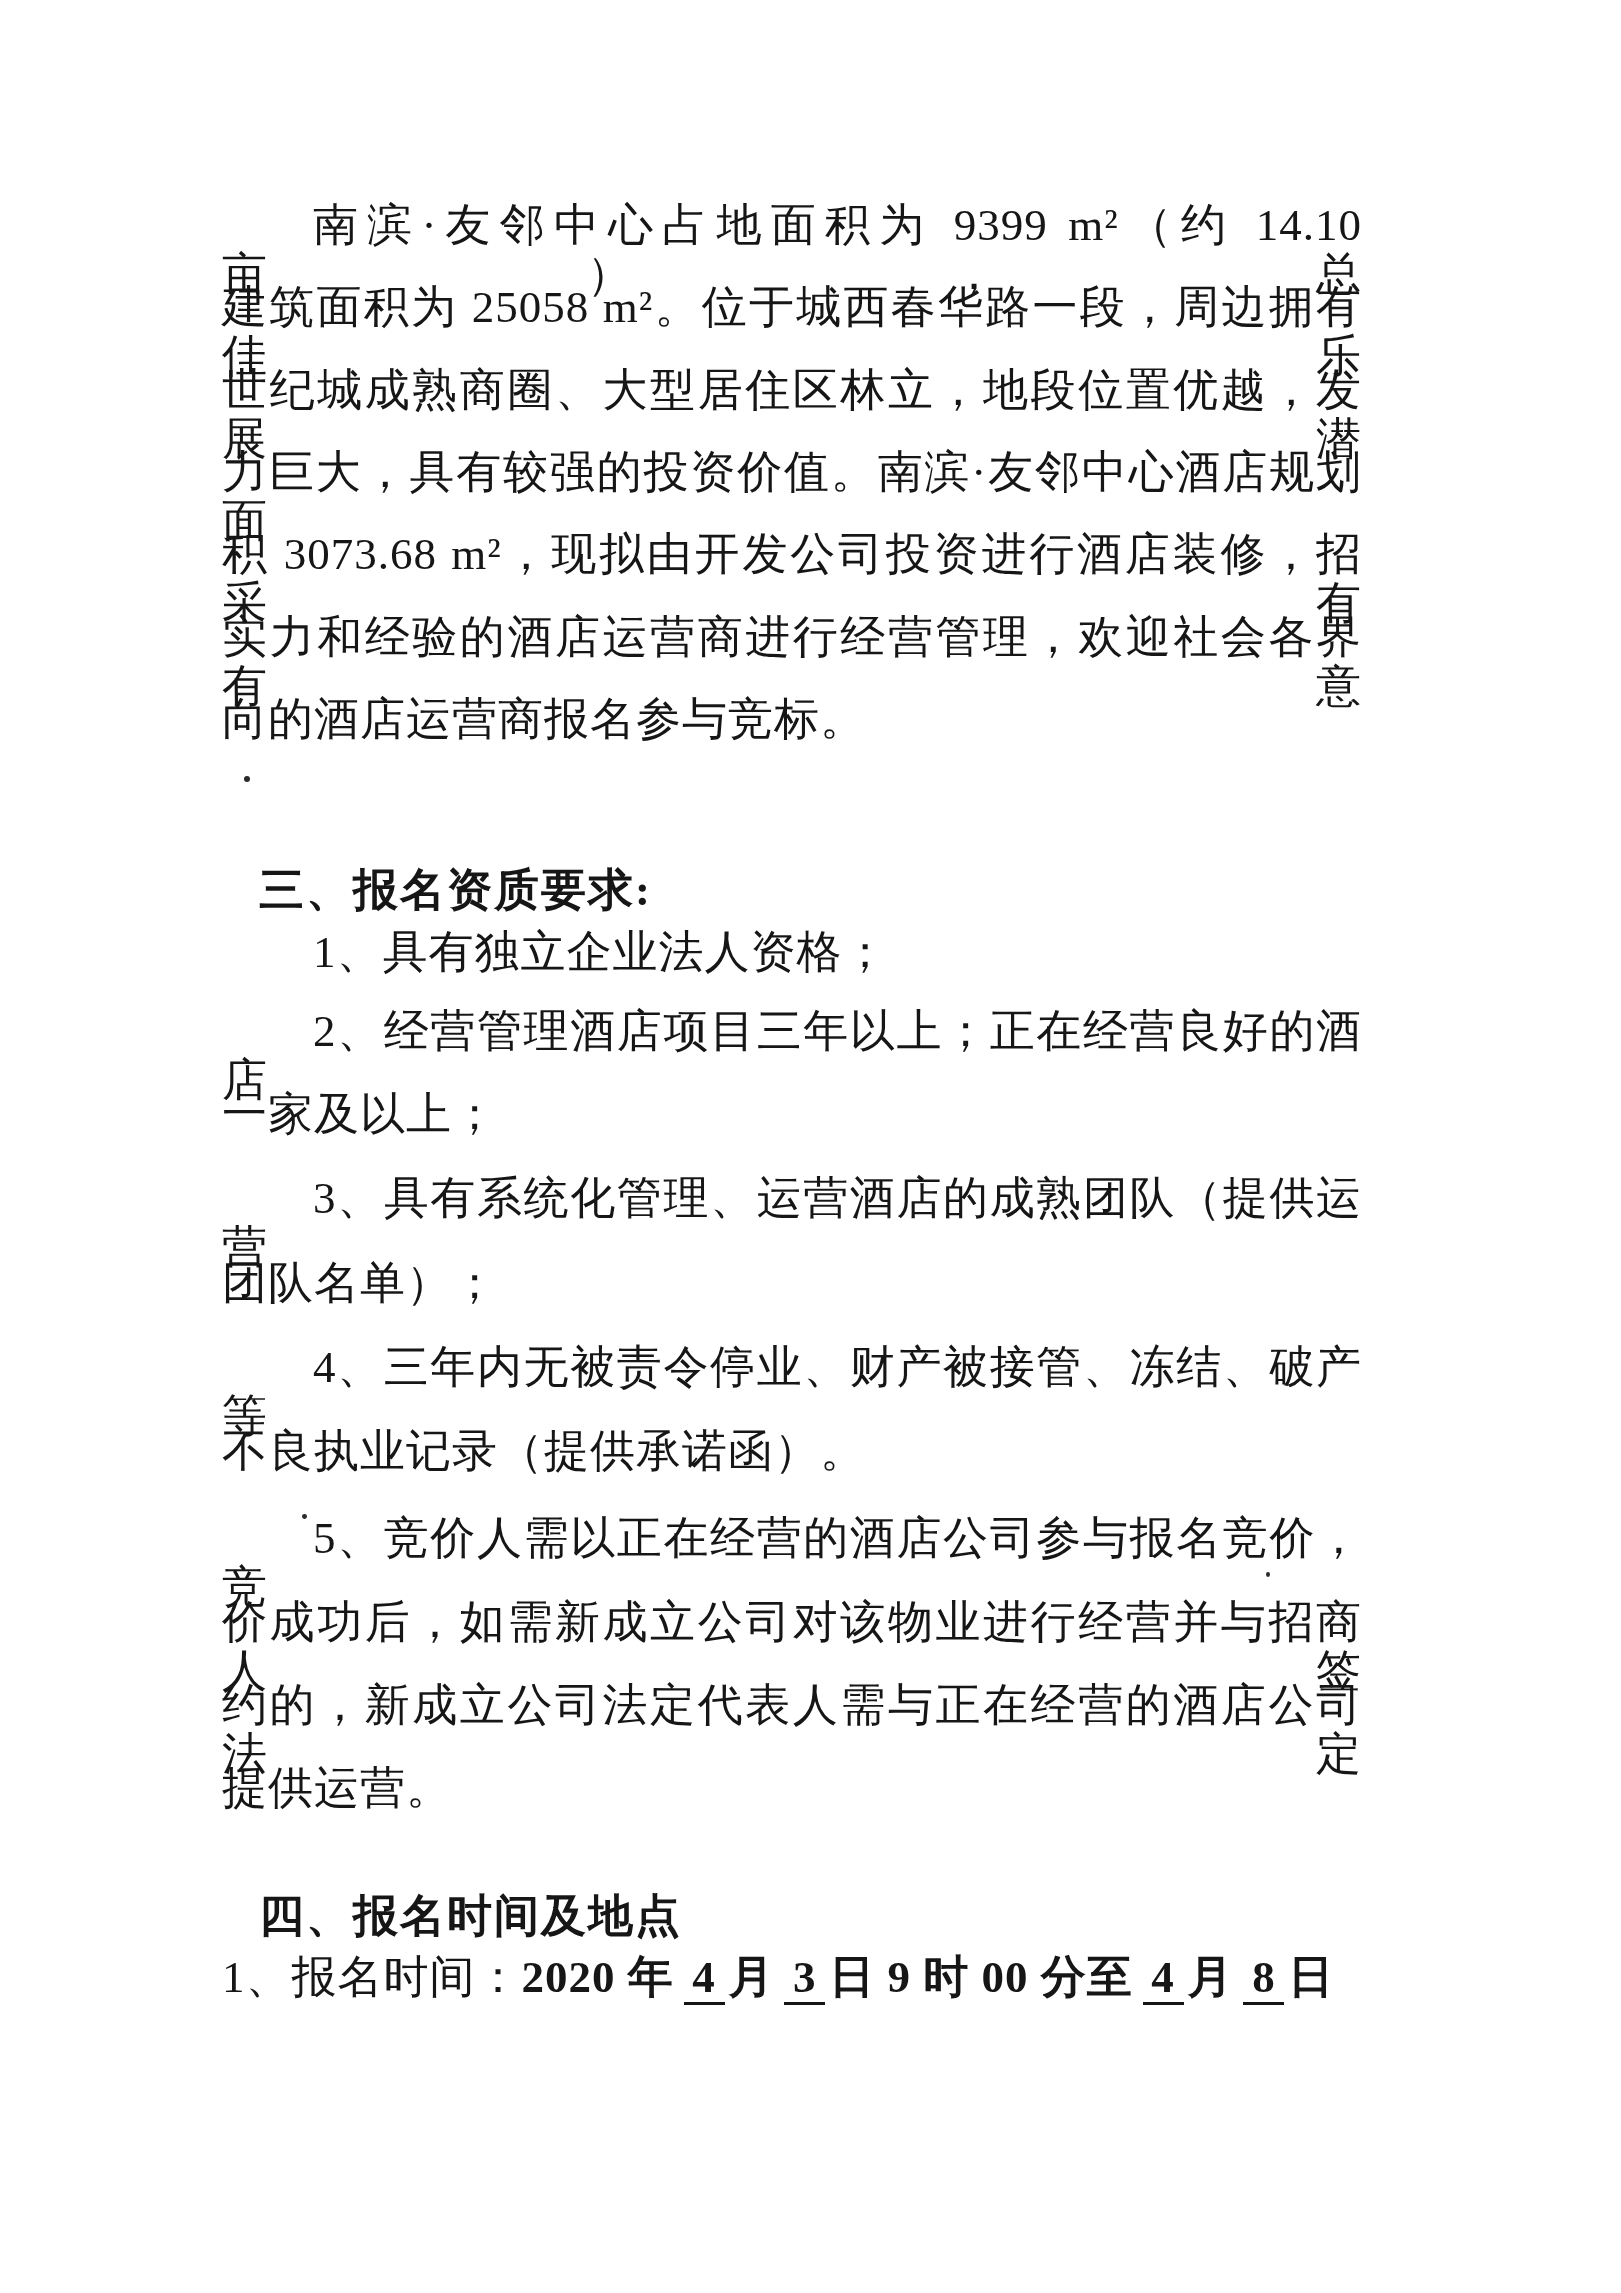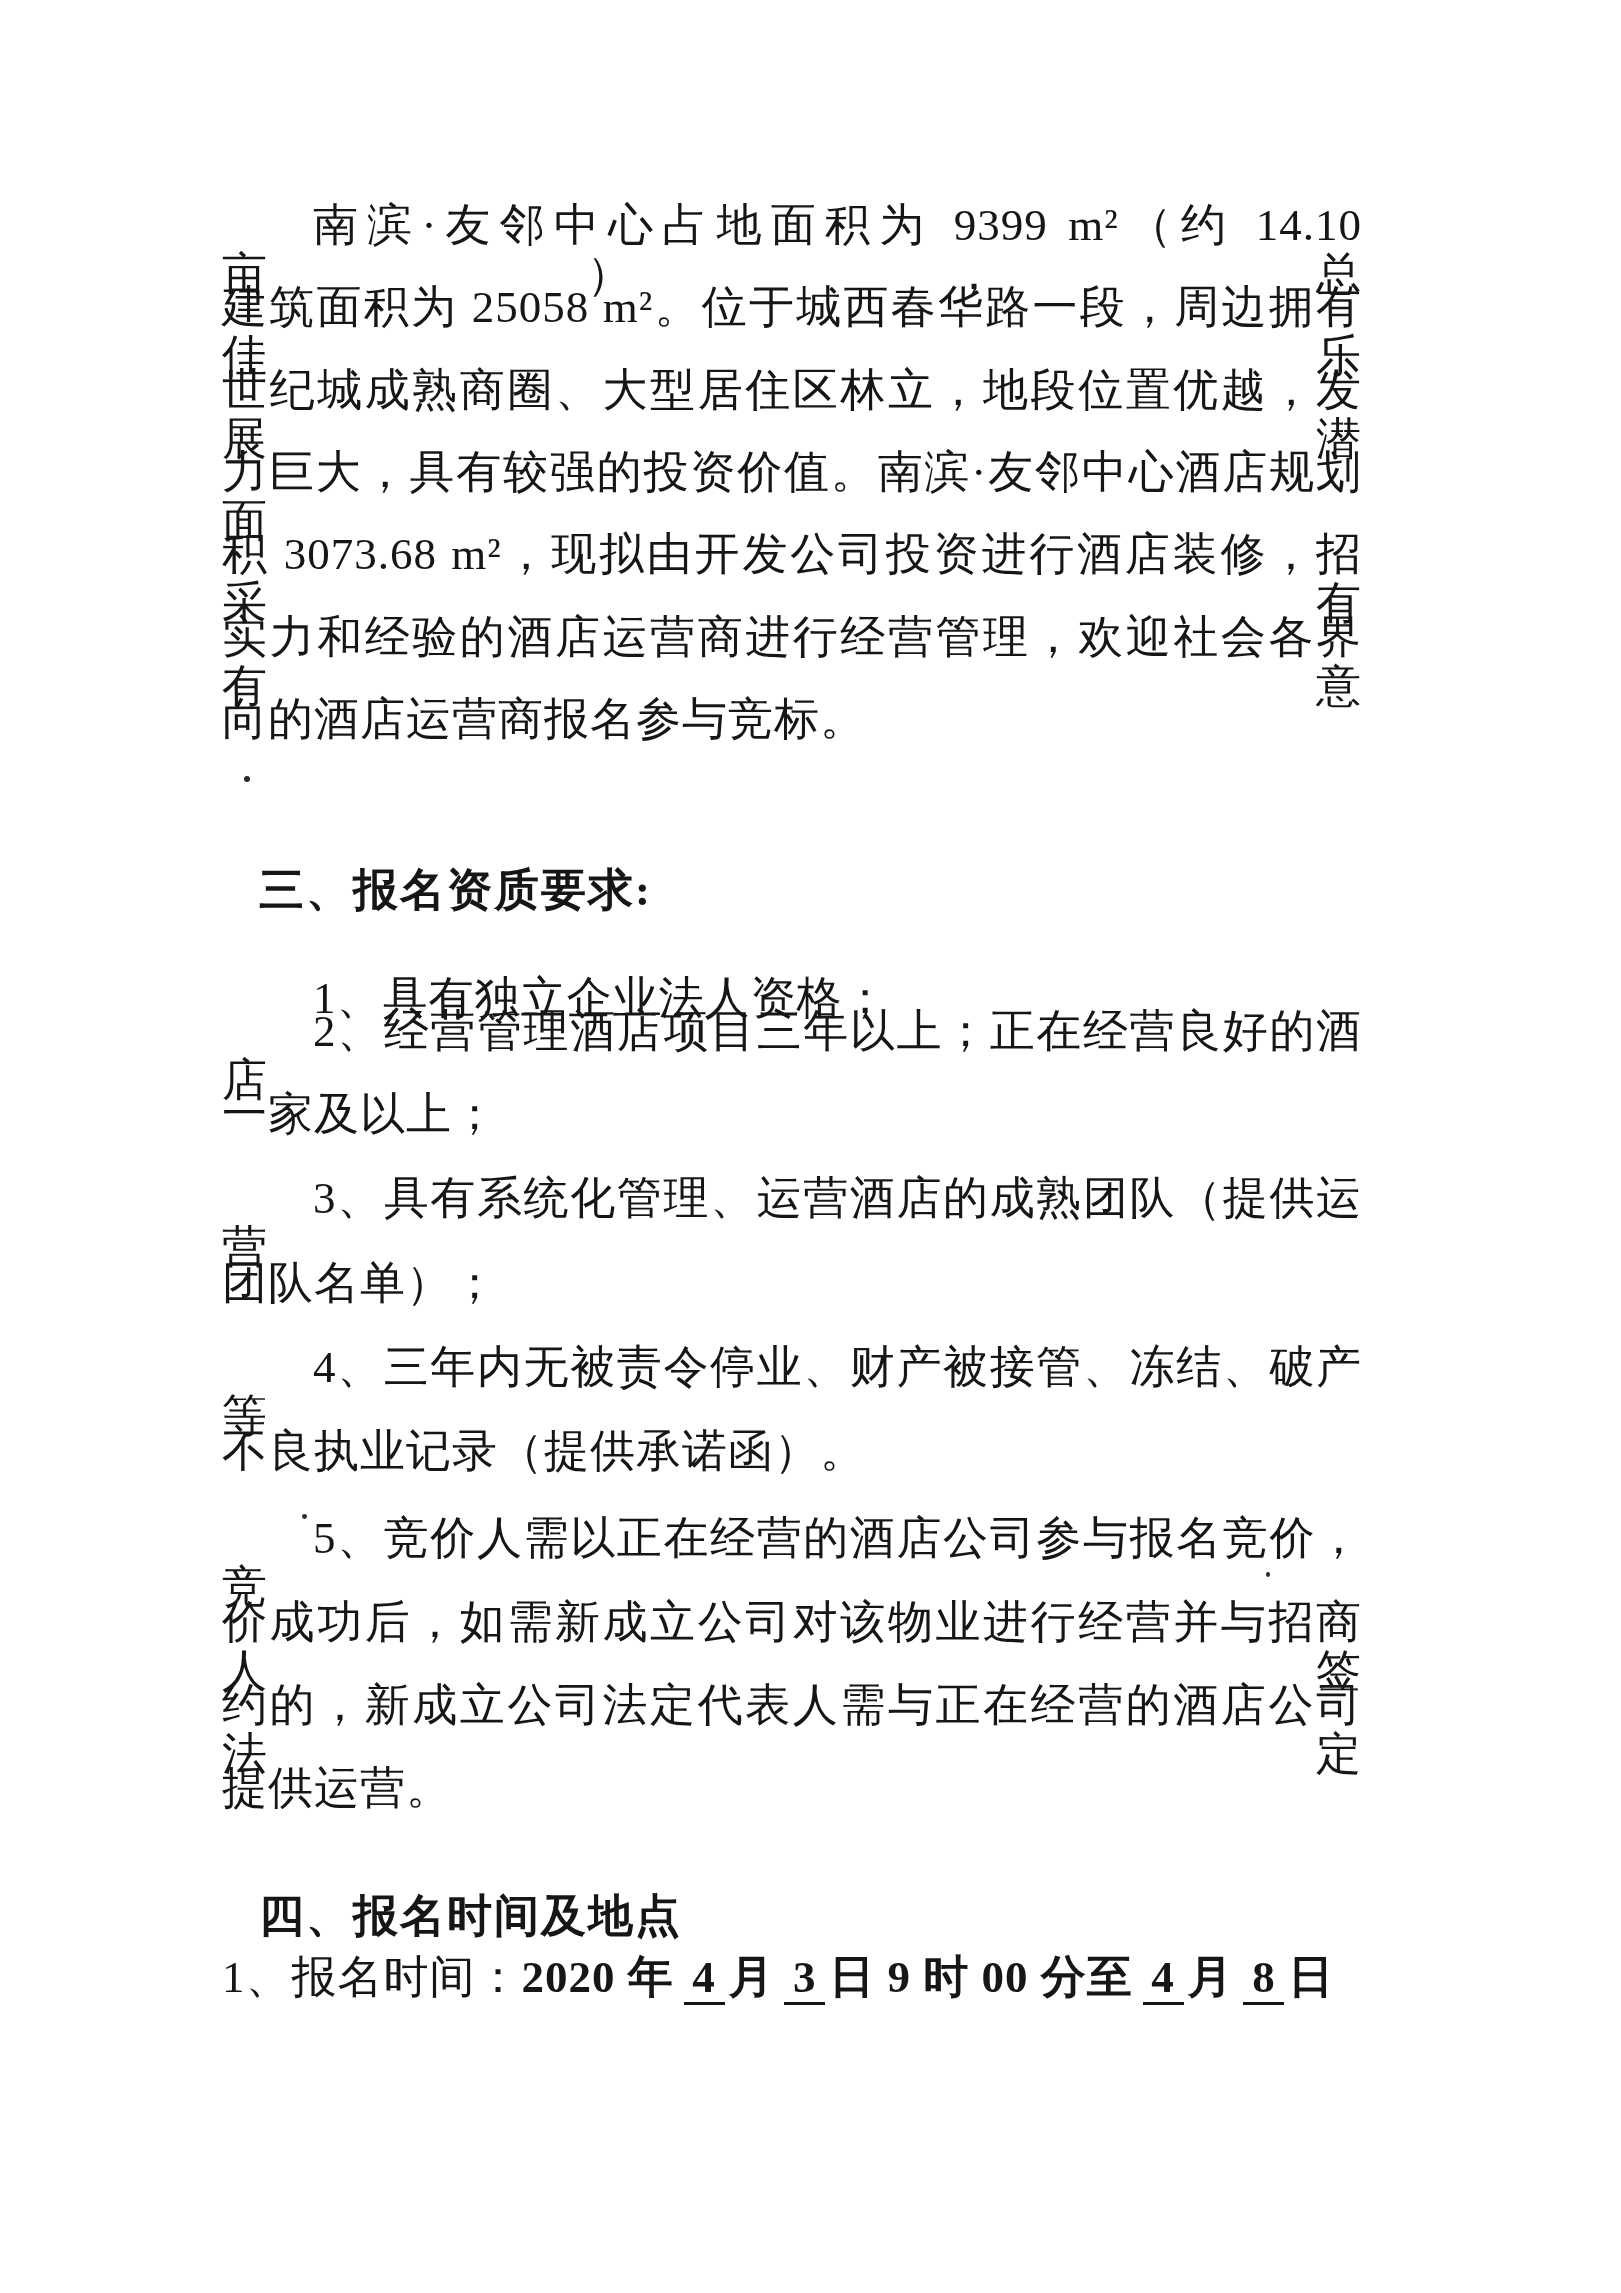--- a/index.html
+++ b/index.html
@@ -63,21 +63,21 @@
   <div class="line just" style="top:530px">积 3073.68 m²，现拟由开发公司投资进行酒店装修，招采有</div>
   <div class="line" style="top:695px">向的酒店运营商报名参与竞标。</div>
   <div class="line just" style="top:613px">实力和经验的酒店运营商进行经营管理，欢迎社会各界有意</div>
 
   <div class="speck" style="left:244px; top:776px; width:5.9px; height:5.9px;"></div>
   <div class="speck" style="left:302px; top:1514px; width:4.9px; height:4.9px;"></div>
   <div class="speck" style="left:1266px; top:1572px; width:3.9px; height:4.9px;"></div>
 
   <div class="heading" style="top:839px">三、报名资质要求:</div>
 
-  <div class="line indent" style="top:974px">1、具有独立企业法人资格；</div>
+  <div class="line indent" style="top:928px">1、具有独立企业法人资格；</div>
 
   <div class="line just indent" style="top:1007px">2、经营管理酒店项目三年以上；正在经营良好的酒店</div>
   <div class="line" style="top:1090px">一家及以上；</div>
 
   <div class="line just indent" style="top:1174px">3、具有系统化管理、运营酒店的成熟团队（提供运营</div>
   <div class="line" style="top:1259px">团队名单）；</div>
 
   <div class="line just indent" style="top:1343px">4、三年内无被责令停业、财产被接管、冻结、破产等</div>
   <div class="line" style="top:1427px">不良执业记录（提供承诺函）。</div>
 

